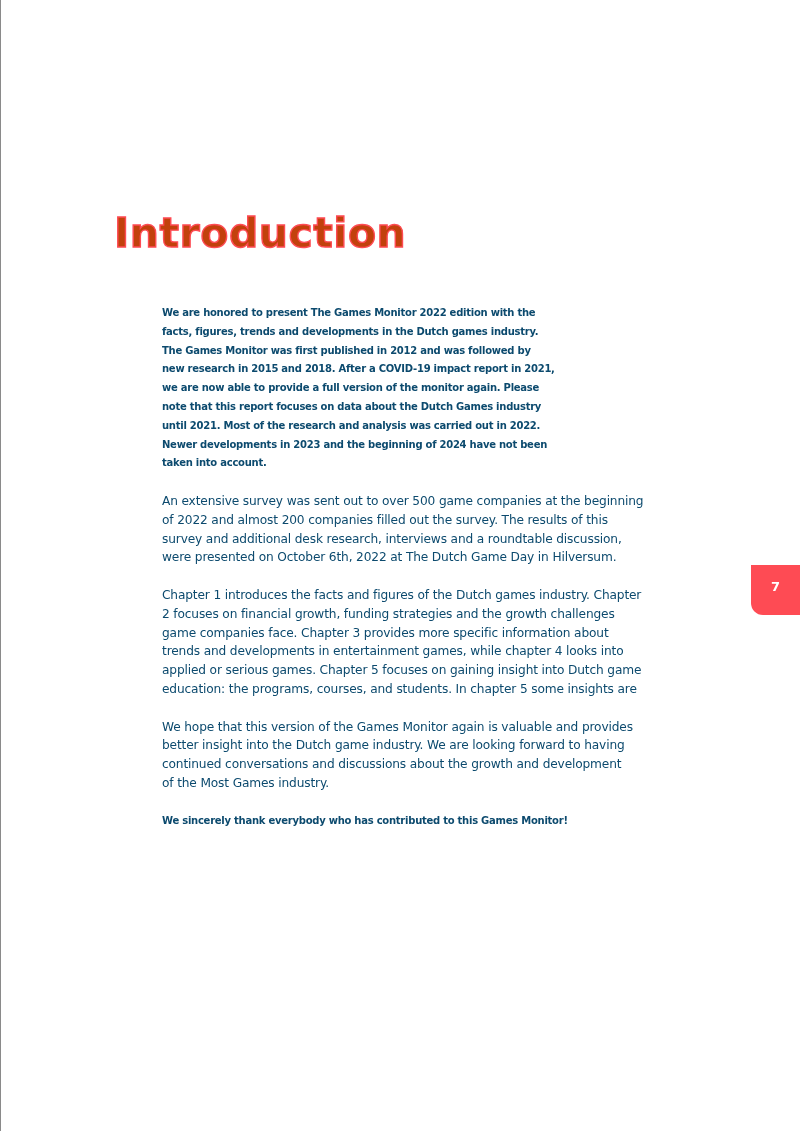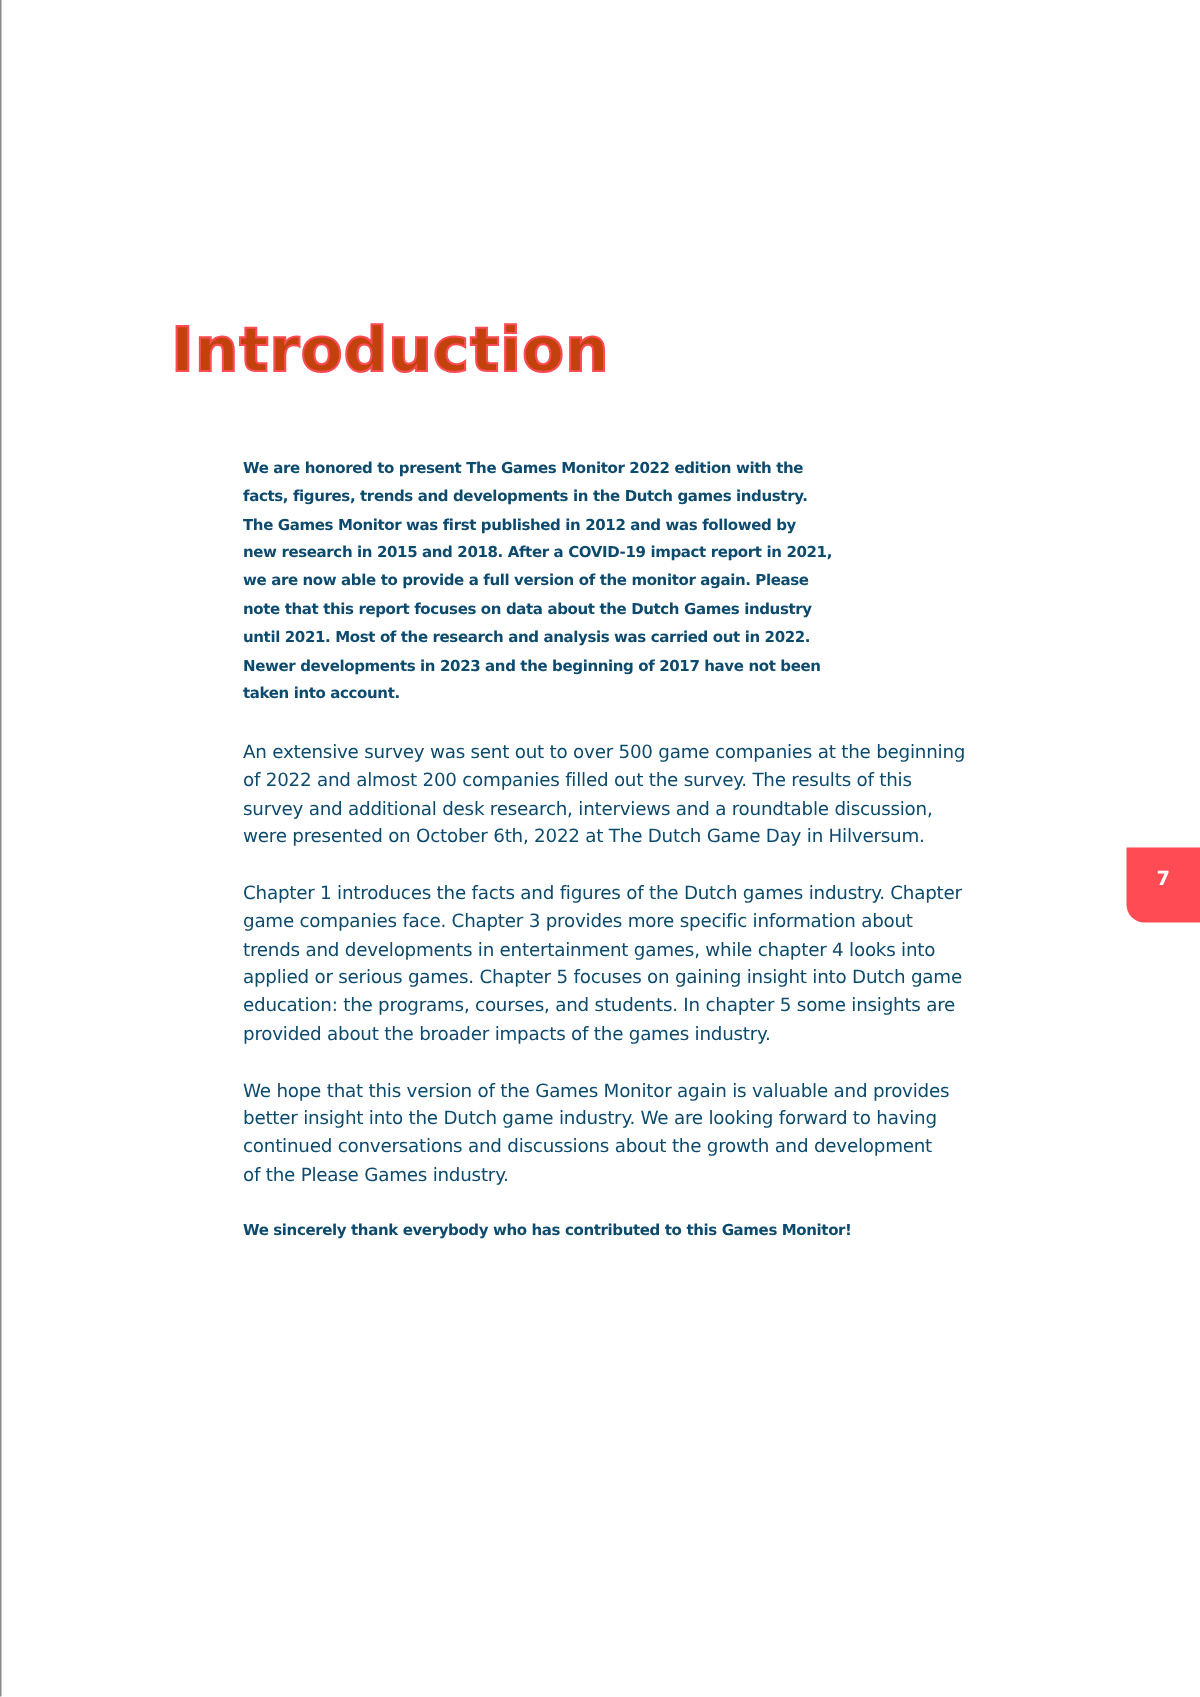--- a/index.html
+++ b/index.html
@@ -40,42 +40,42 @@
 
 <div class="content">
   <p class="para bold">
     <span class="line">We are honored to present The Games Monitor 2022 edition with the</span>
     <span class="line">facts, figures, trends and developments in the Dutch games industry.</span>
     <span class="line">The Games Monitor was first published in 2012 and was followed by</span>
     <span class="line">new research in 2015 and 2018. After a COVID-19 impact report in 2021,</span>
     <span class="line">we are now able to provide a full version of the monitor again. Please</span>
     <span class="line">note that this report focuses on data about the Dutch Games industry</span>
     <span class="line">until 2021. Most of the research and analysis was carried out in 2022.</span>
-    <span class="line">Newer developments in 2023 and the beginning of 2017 have not been</span>
+    <span class="line">Newer developments in 2023 and the beginning of 2024 have not been</span>
     <span class="line">taken into account.</span>
   </p>
   <p class="para">
     <span class="line">An extensive survey was sent out to over 500 game companies at the beginning</span>
     <span class="line">of 2022 and almost 200 companies filled out the survey. The results of this</span>
     <span class="line">survey and additional desk research, interviews and a roundtable discussion,</span>
     <span class="line">were presented on October 6th, 2022 at The Dutch Game Day in Hilversum.</span>
   </p>
   <p class="para">
     <span class="line">Chapter 1 introduces the facts and figures of the Dutch games industry. Chapter</span>
+    <span class="line">2 focuses on financial growth, funding strategies and the growth challenges</span>
     <span class="line">game companies face. Chapter 3 provides more specific information about</span>
     <span class="line">trends and developments in entertainment games, while chapter 4 looks into</span>
     <span class="line">applied or serious games. Chapter 5 focuses on gaining insight into Dutch game</span>
     <span class="line">education: the programs, courses, and students. In chapter 5 some insights are</span>
-    <span class="line">provided about the broader impacts of the games industry.</span>
   </p>
   <p class="para">
     <span class="line">We hope that this version of the Games Monitor again is valuable and provides</span>
     <span class="line">better insight into the Dutch game industry. We are looking forward to having</span>
     <span class="line">continued conversations and discussions about the growth and development</span>
-    <span class="line">of the Please Games industry.</span>
+    <span class="line">of the Most Games industry.</span>
   </p>
   <p class="para bold">
     <span class="line">We sincerely thank everybody who has contributed to this Games Monitor!</span>
   </p>
 </div>
 
 <div class="page-tab">
   <span>7</span>
 </div>
 

